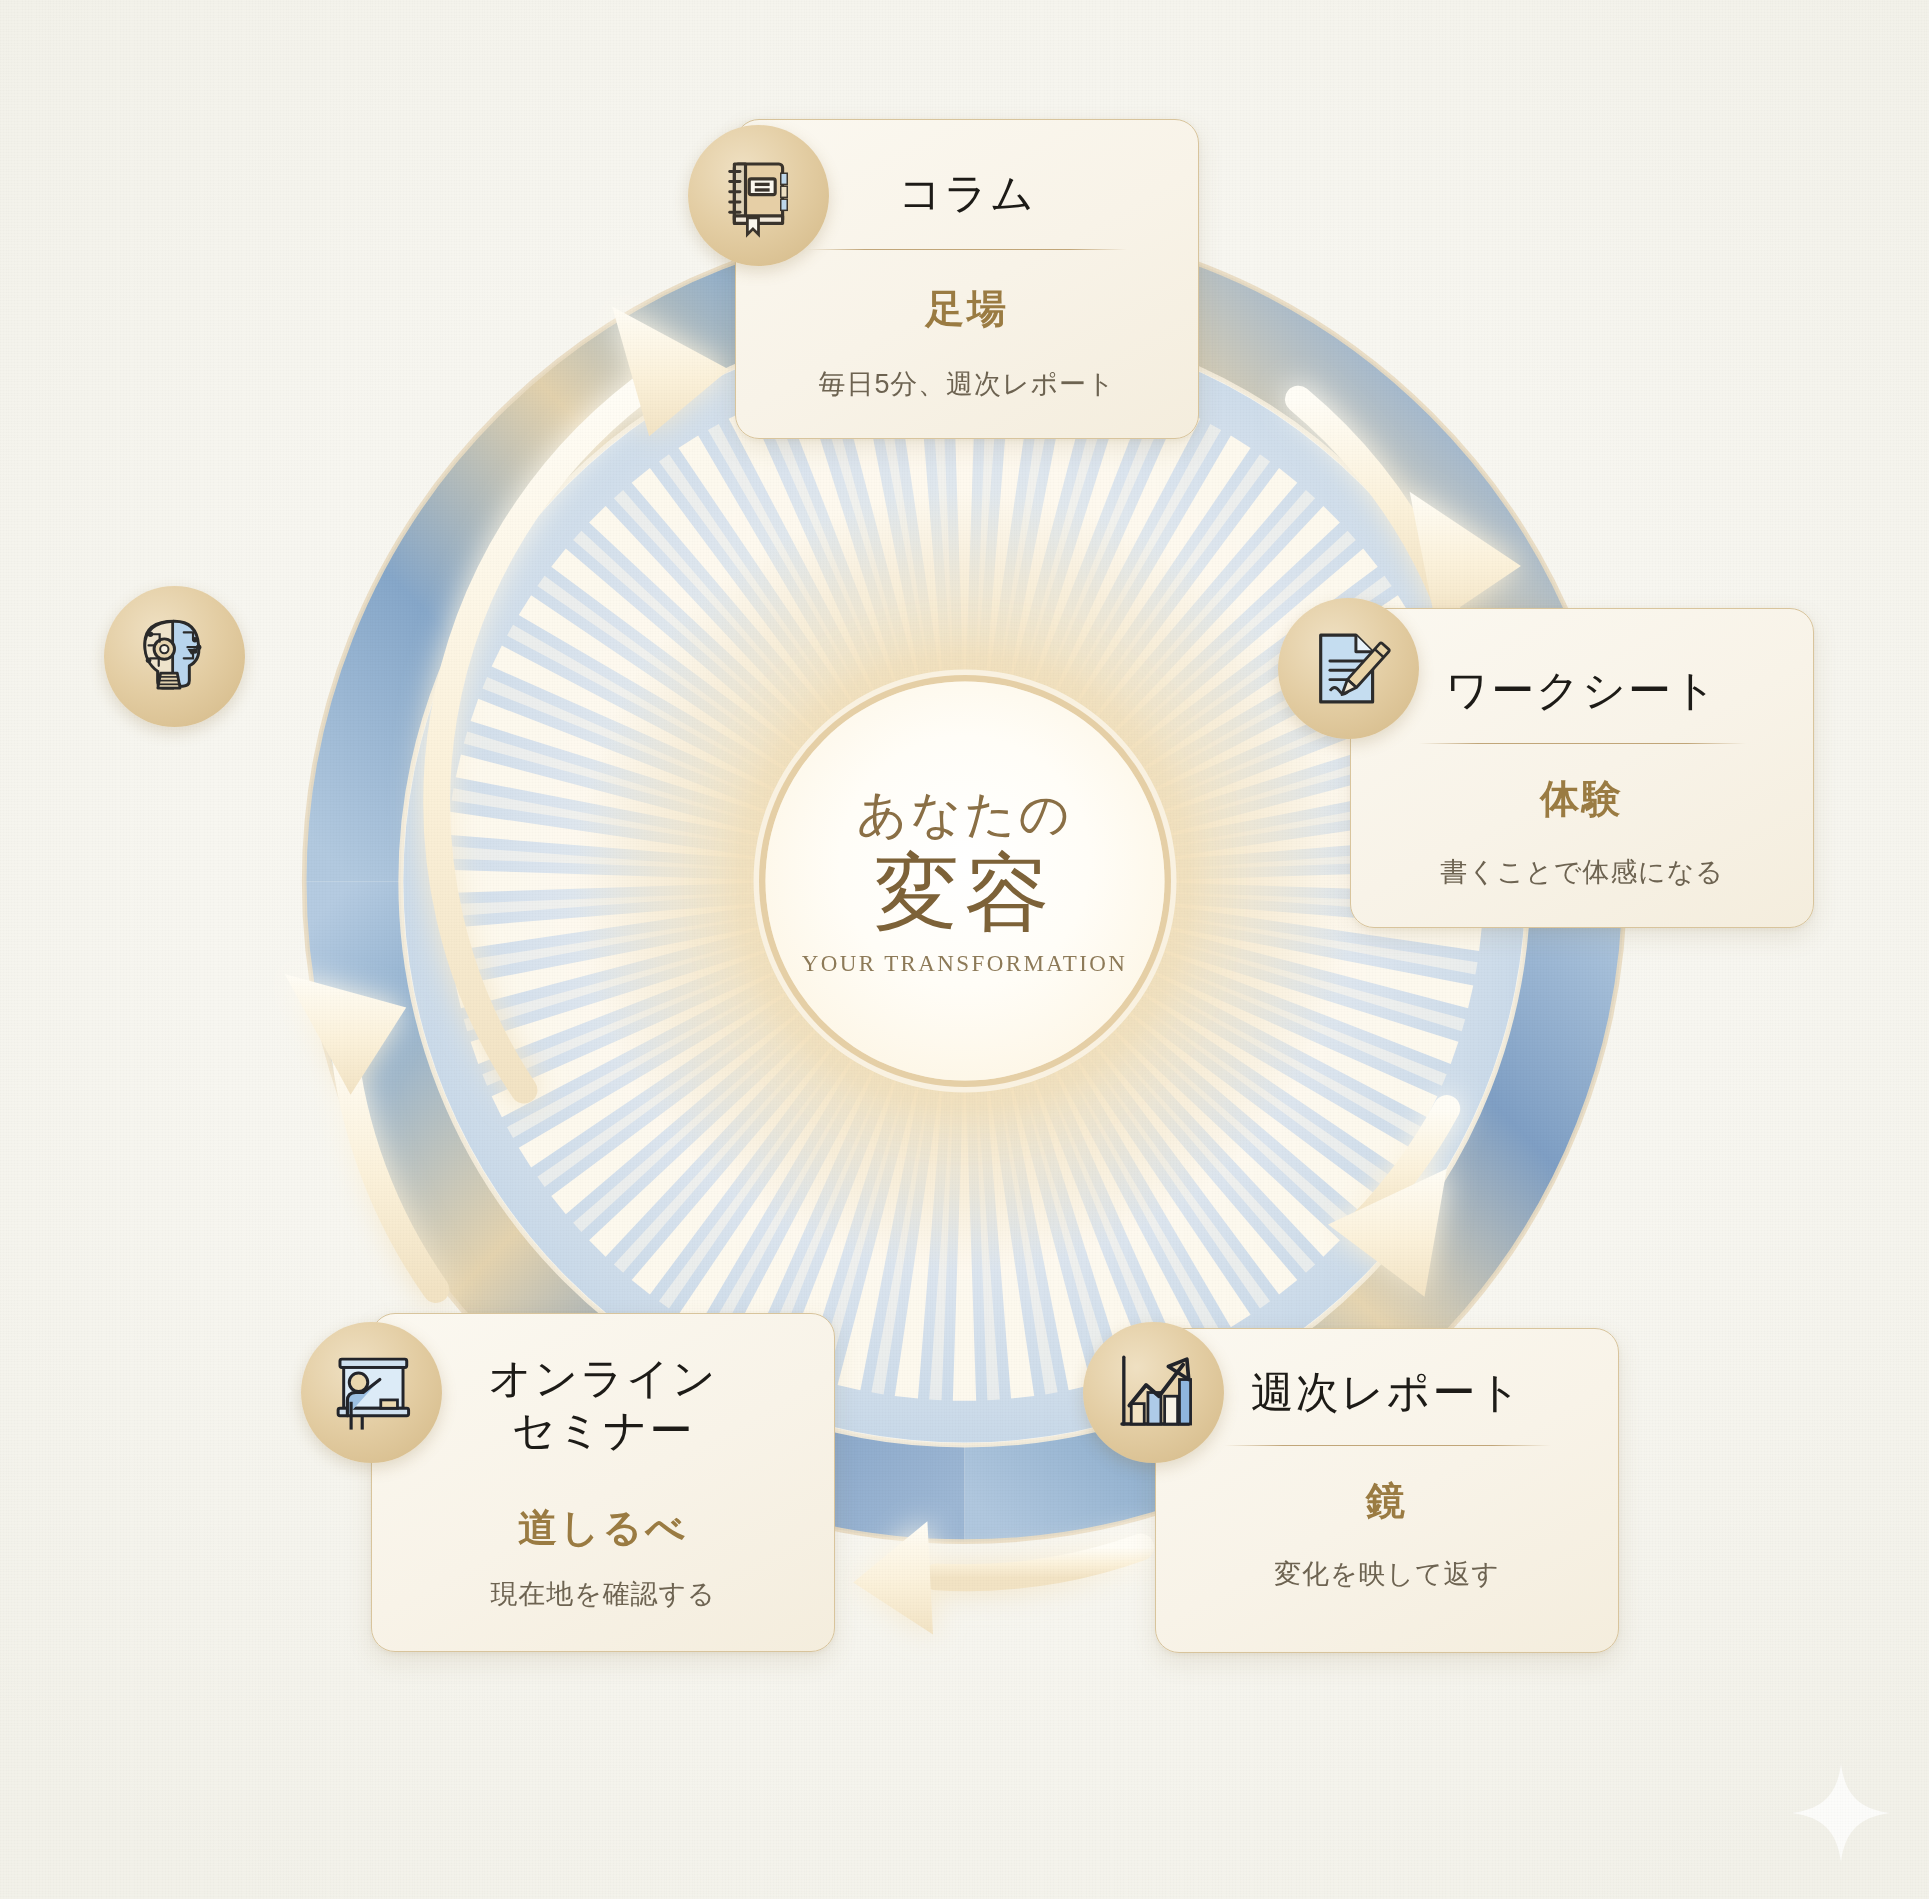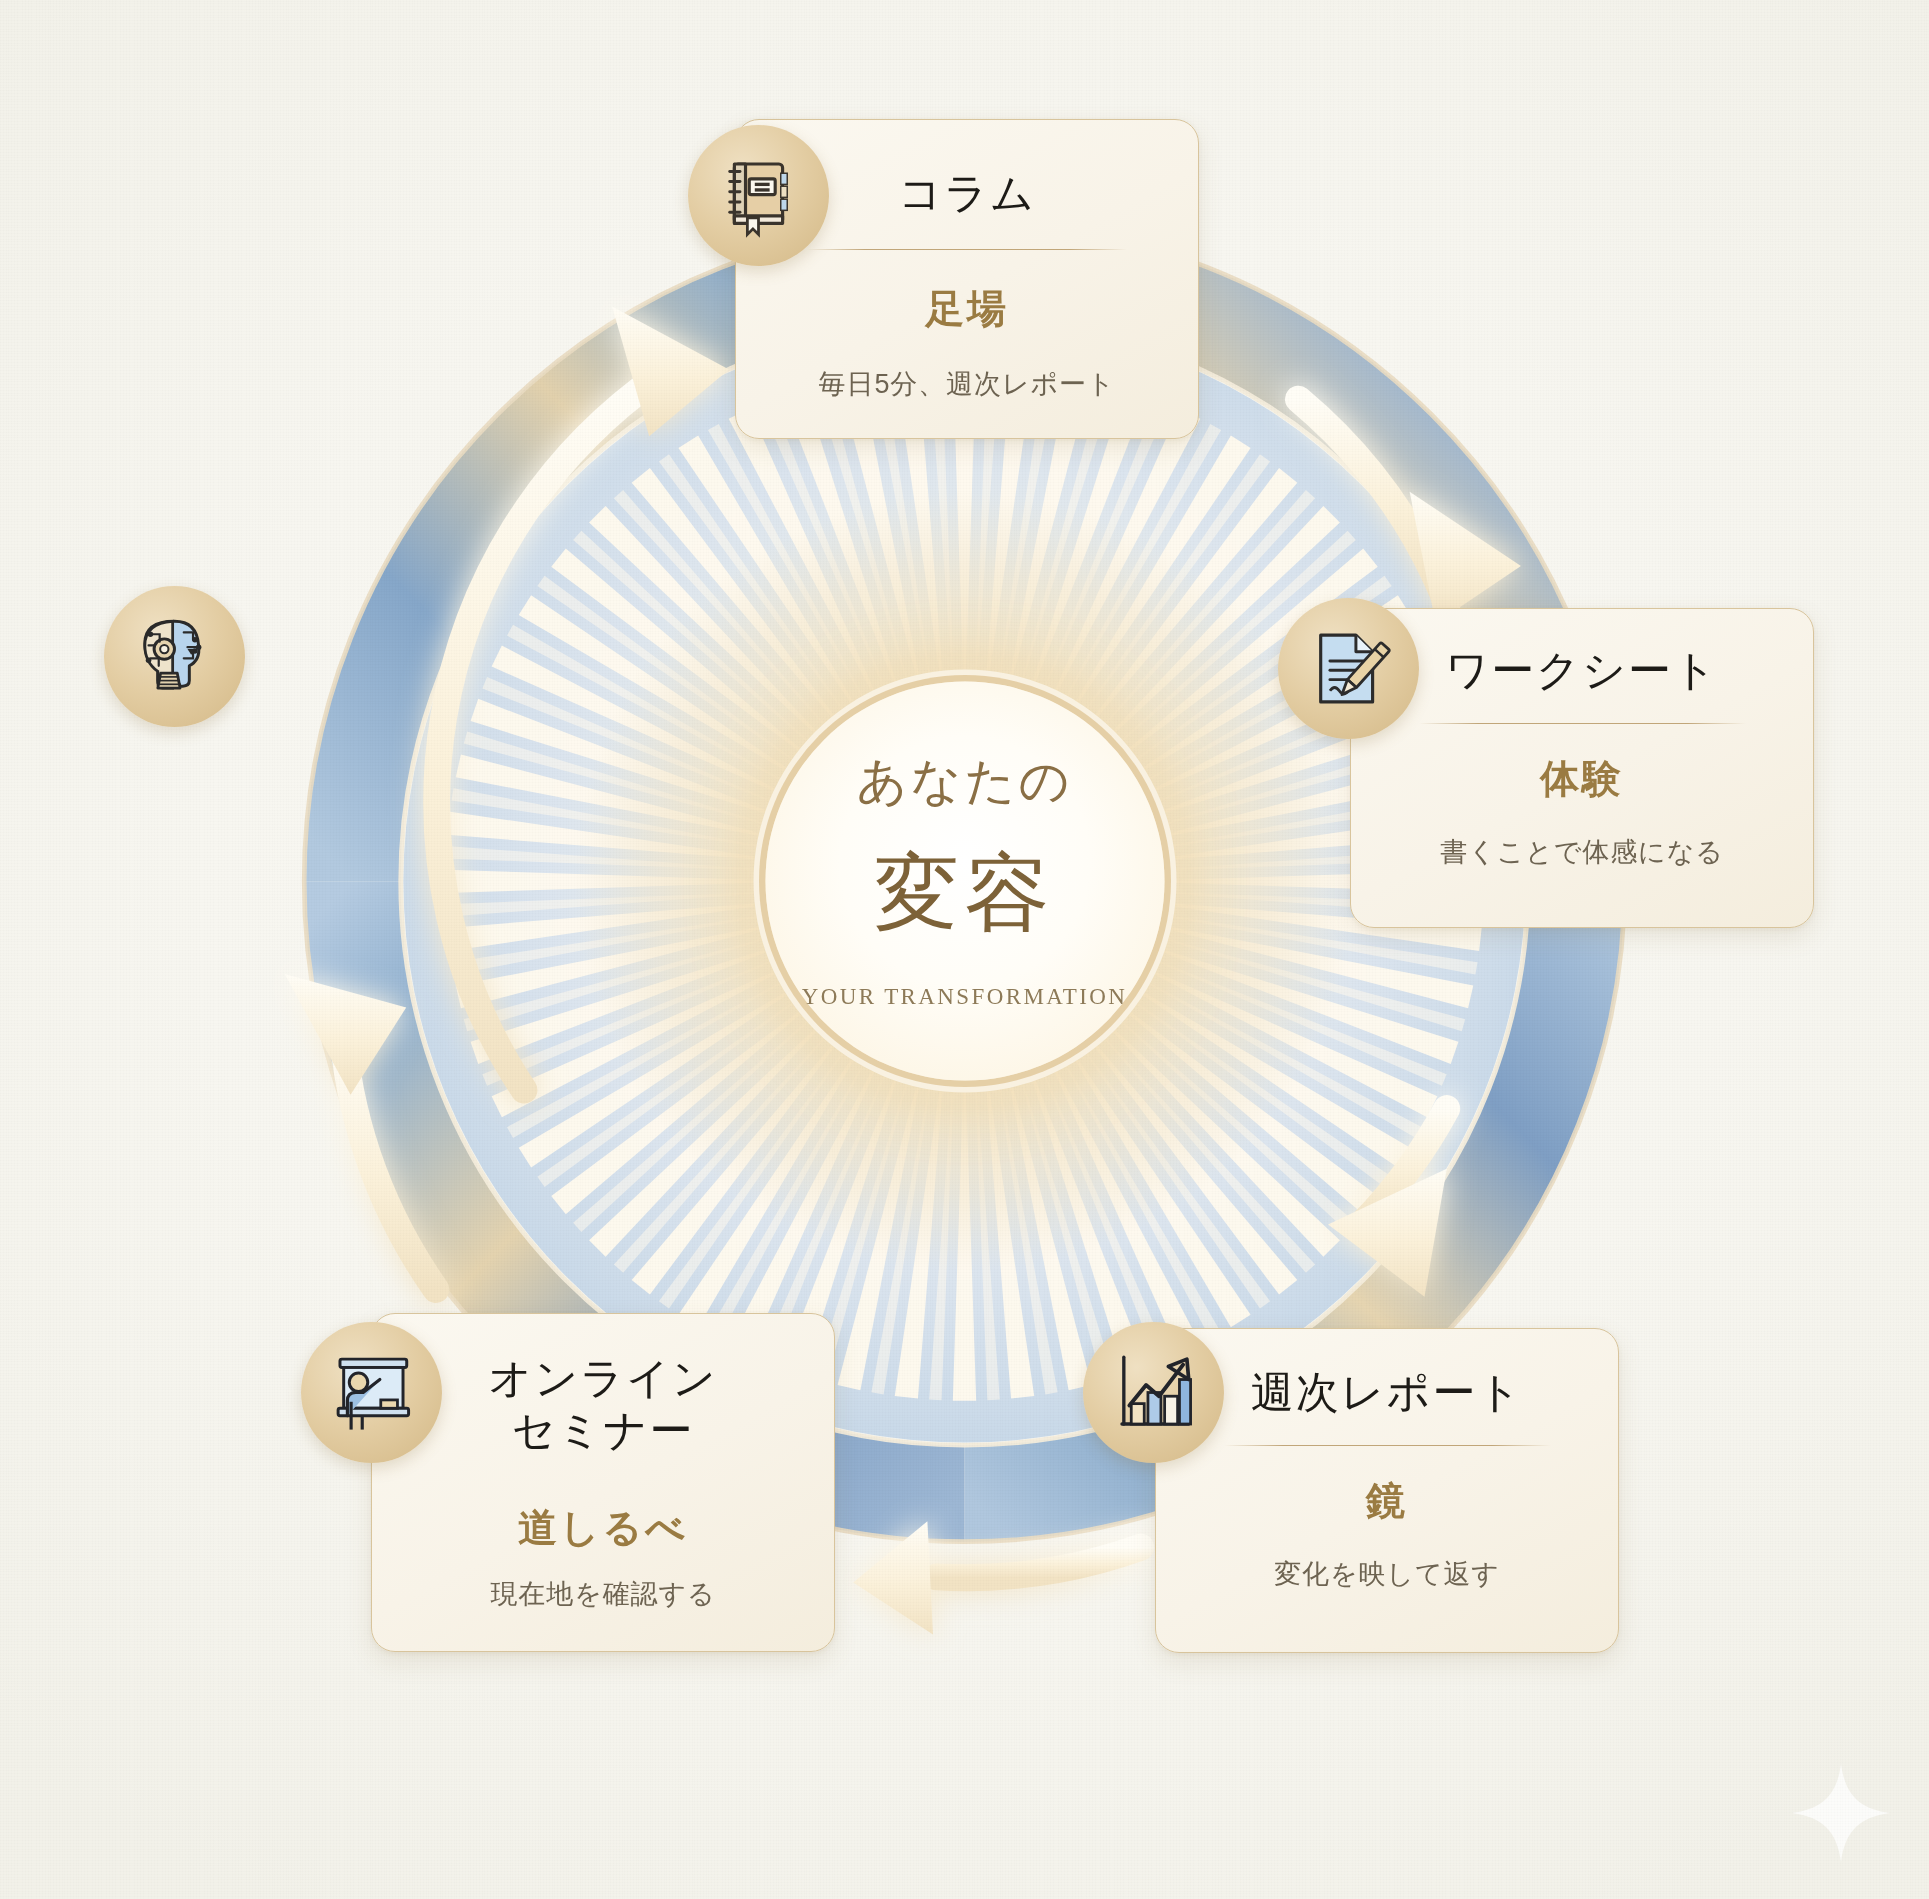--- a/index.html
+++ b/index.html
@@ -67,21 +67,20 @@
     align-items: center;
     justify-content: center;
     text-align: center;
     background:
       radial-gradient(circle at 50% 45%, #ffffff 0%, #fffdf7 42%, #fdf6e6 78%, #f8edd6 100%);
     box-shadow:
       0 0 0 6.5px rgba(213,179,118,0.55),
       0 0 0 12px rgba(250,243,228,0.9),
       0 0 65px 18.6px rgba(226,190,120,0.30);
     z-index: 5;
-    gap: 33px;
   }
   #center .ja-small {
     font-size: 50px;
     color: #8a6f45;
     letter-spacing: 2.8px;
     line-height: 1.15;
     margin-bottom: 3.7px;
     font-family: "Liberation Serif", "DejaVu Serif", serif;
   }
   #center .ja-big {
@@ -159,21 +158,21 @@
   .icon-bubble svg { display:block; }
 
   
   #card-column   { left: 735px;  top: 119px;  width: 464px; height: 320px; padding: 28px 24px 0 24px; }
   #card-column .title { margin-top: 20.4px; }
   #card-column .rule  { width: 320px; margin-top: 28px; }
   #card-column .keyword { margin-top: 32px; }
   #card-column .desc  { margin-top: 30px; }
 
   #card-worksheet { left: 1350px; top: 608px; width: 464px; height: 320px; padding: 24px 22px 0 22px; }
-  #card-worksheet .title { margin-top: 12px; }
+  #card-worksheet .title { margin-top: 32px; }
   #card-worksheet .rule  { width: 327px; margin-top: 26px; }
   #card-worksheet .keyword { margin-top: 28px; }
   #card-worksheet .desc  { margin-top: 28px; }
 
   #card-report { left: 1155px; top: 1328px; width: 464px; height: 325px; padding: 24px 22px 0 22px; }
   #card-report .title { margin-top: 14px; }
   #card-report .rule  { width: 327px; margin-top: 26px; }
   #card-report .keyword { margin-top: 28px; }
   #card-report .desc  { margin-top: 28px; }
 

